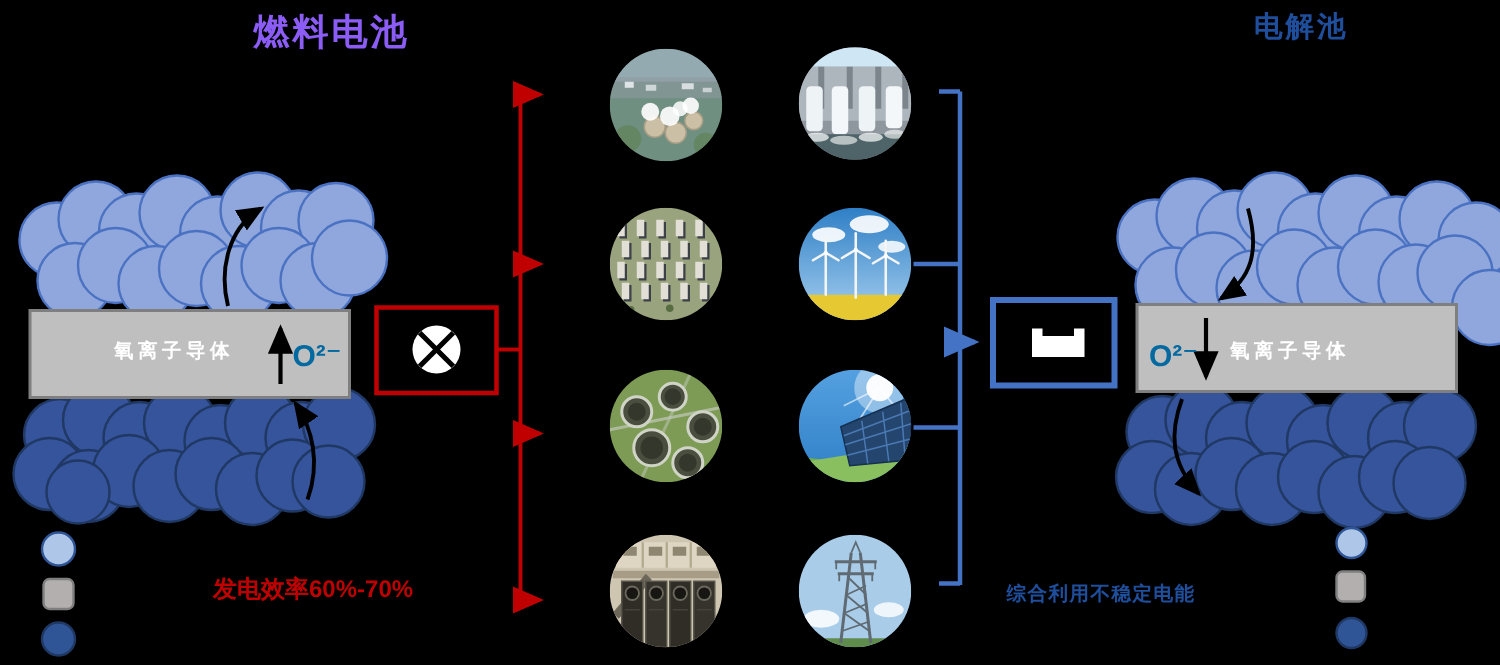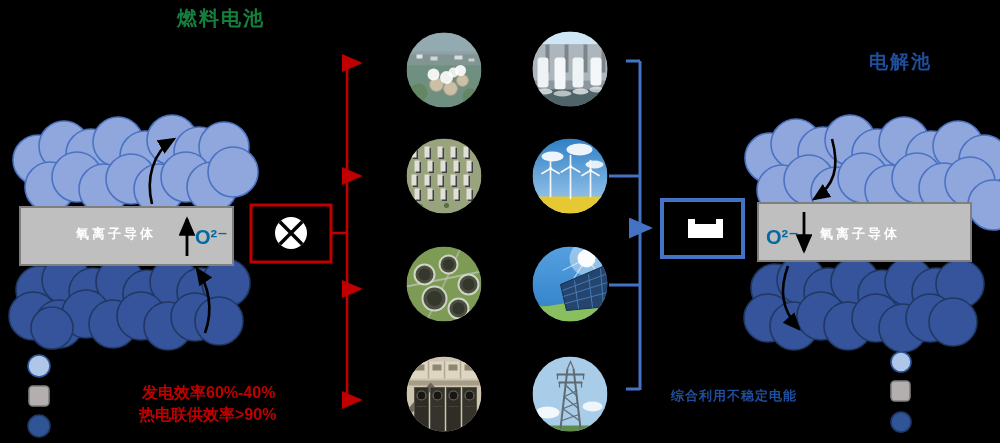--- a/index.html
+++ b/index.html
@@ -1,20 +1,20 @@
 <!DOCTYPE html>
 <html><head>
 <meta charset="utf-8">
 <style>
   html,body{margin:0;padding:0;background:#000;}
   #canvas{position:relative;width:1000px;height:443px;background:#000;overflow:hidden;
           font-family:"Liberation Sans","DejaVu Sans",sans-serif;}
   #gfx{position:absolute;left:0;top:0;z-index:1;}
   .txt{position:absolute;z-index:2;white-space:nowrap;font-weight:bold;}
-  .title-red{color:#15803d;font-size:20px;letter-spacing:2px;}
+  .title-red{color:#8b5cf6;font-size:24px;letter-spacing:2px;}
   .title-blue{color:#1F4E9C;font-size:19px;letter-spacing:2px;}
   .bar-label{color:#fff;font-size:13px;letter-spacing:3px;}
   .ion{color:#0369a1;font-size:20px;}
   .note-red{color:#C00000;font-size:16px;}
   .note-blue{color:#1F4E9C;font-size:13px;letter-spacing:1px;}
   .lp{fill:#8FA7DC;stroke:#4B72C2;stroke-width:1.6;}
   .dp{fill:#35549B;stroke:#203864;stroke-width:1.6;}
   .curve{fill:none;stroke:#000;stroke-width:2.6;}
   .redln{fill:none;stroke:#C00000;stroke-width:2.6;}
   .bluln{fill:none;stroke:#4472C4;stroke-width:3;}
@@ -379,26 +379,25 @@
     <circle cx="39" cy="426" r="11" fill="#2F5597" stroke="#1F3864" stroke-width="1.6"></circle>
   </g>
   <g>
     <circle cx="901" cy="362" r="10" fill="#AEC6E8" stroke="#2F5597" stroke-width="1.6"></circle>
     <rect x="891" y="381" width="19" height="20" rx="4" fill="#B3AFAF" stroke="#7F7F7F" stroke-width="1.6"></rect>
     <circle cx="901" cy="422" r="10" fill="#2F5597" stroke="#1F3864" stroke-width="1.6"></circle>
   </g>
 </svg>
 
 <div class="txt title-red" style="left:158px;top:5px;width:126px;text-align:center;">燃料电池</div>
-<div class="txt title-blue" style="left:836px;top:5px;width:96px;text-align:right;margin-top:44px;">电解池</div>
+<div class="txt title-blue" style="left:836px;top:5px;width:96px;text-align:left;">电解池</div>
 
 <div class="txt bar-label" style="left:76px;top:225px;">氧离子导体</div>
 <div class="txt ion" style="left:195px;top:225px;">O²⁻</div>
 
 <div class="txt ion" style="left:766px;top:225px;">O²⁻</div>
 <div class="txt bar-label" style="left:820px;top:225px;">氧离子导体</div>
 
-<div class="txt note-red" style="left:142px;top:383px;">发电效率60%-40%</div>
-<div class="txt note-red" style="left:139px;top:405px;">热电联供效率&gt;90%</div>
+<div class="txt note-red" style="left:142px;top:383px;">发电效率60%-70%</div>
 
 <div class="txt note-blue" style="left:671px;top:387px;">综合利用不稳定电能</div>
 
 </div>
 
 </body></html>

